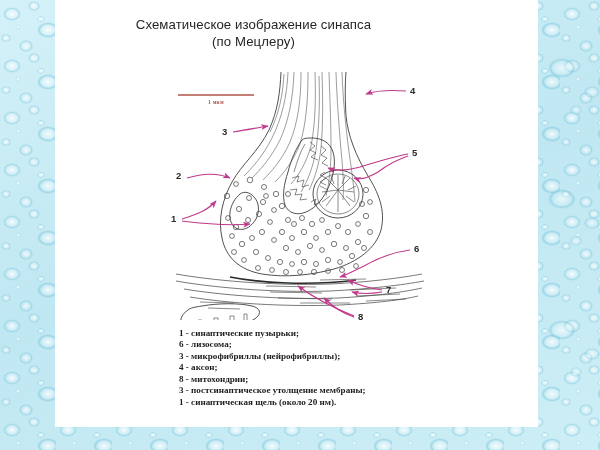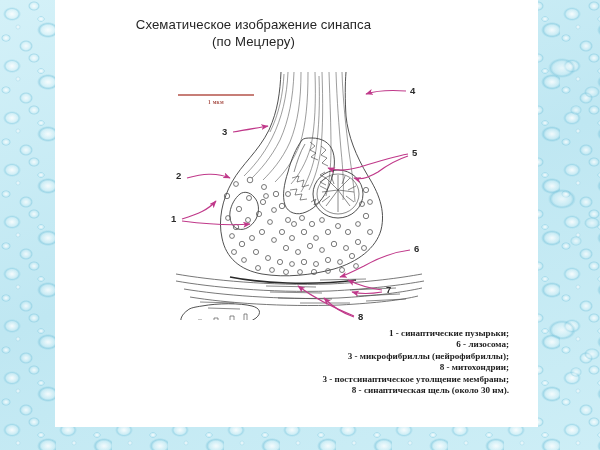--- a/index.html
+++ b/index.html
@@ -89,21 +89,20 @@
     top: 328px;
     width: 330px;
     color: #1d1d1d;
     font-family: "Liberation Serif", serif;
     font-size: 9.1px;
     line-height: 11.45px;
     font-weight: bold;
   }
   #legend .legend-row {
     white-space: nowrap;
-    text-align: right;
   }
 </style>
 </head>
 <body>
 
 <div id="slide-background"></div>
 
 <div id="content-panel">
 
   <div id="slide-title">Схематическое изображение синапса
@@ -318,18 +317,19 @@
         <path class="cal" marker-end="url(#ar)" d="M184,244 C164,236 144,226 128,214"></path>
         <path class="cal" marker-end="url(#ar)" d="M184,245 C172,241 162,234 154,226"></path>
       </g>
     </svg>
   </div>
 
   <div id="legend">
     <div class="legend-row">1 - синаптические пузырьки;</div>
     <div class="legend-row">6 - лизосома;</div>
     <div class="legend-row">3 - микрофибриллы (нейрофибриллы);</div>
+    <div class="legend-row">4 - аксон;</div>
     <div class="legend-row">8 - митохондрии;</div>
     <div class="legend-row">3 - постсинаптическое утолщение мембраны;</div>
-    <div class="legend-row">8 - синаптическая щель (около 30 нм).</div>
+    <div class="legend-row">1 - синаптическая щель (около 20 нм).</div>
   </div>
 
 </div>
 
 </body></html>

